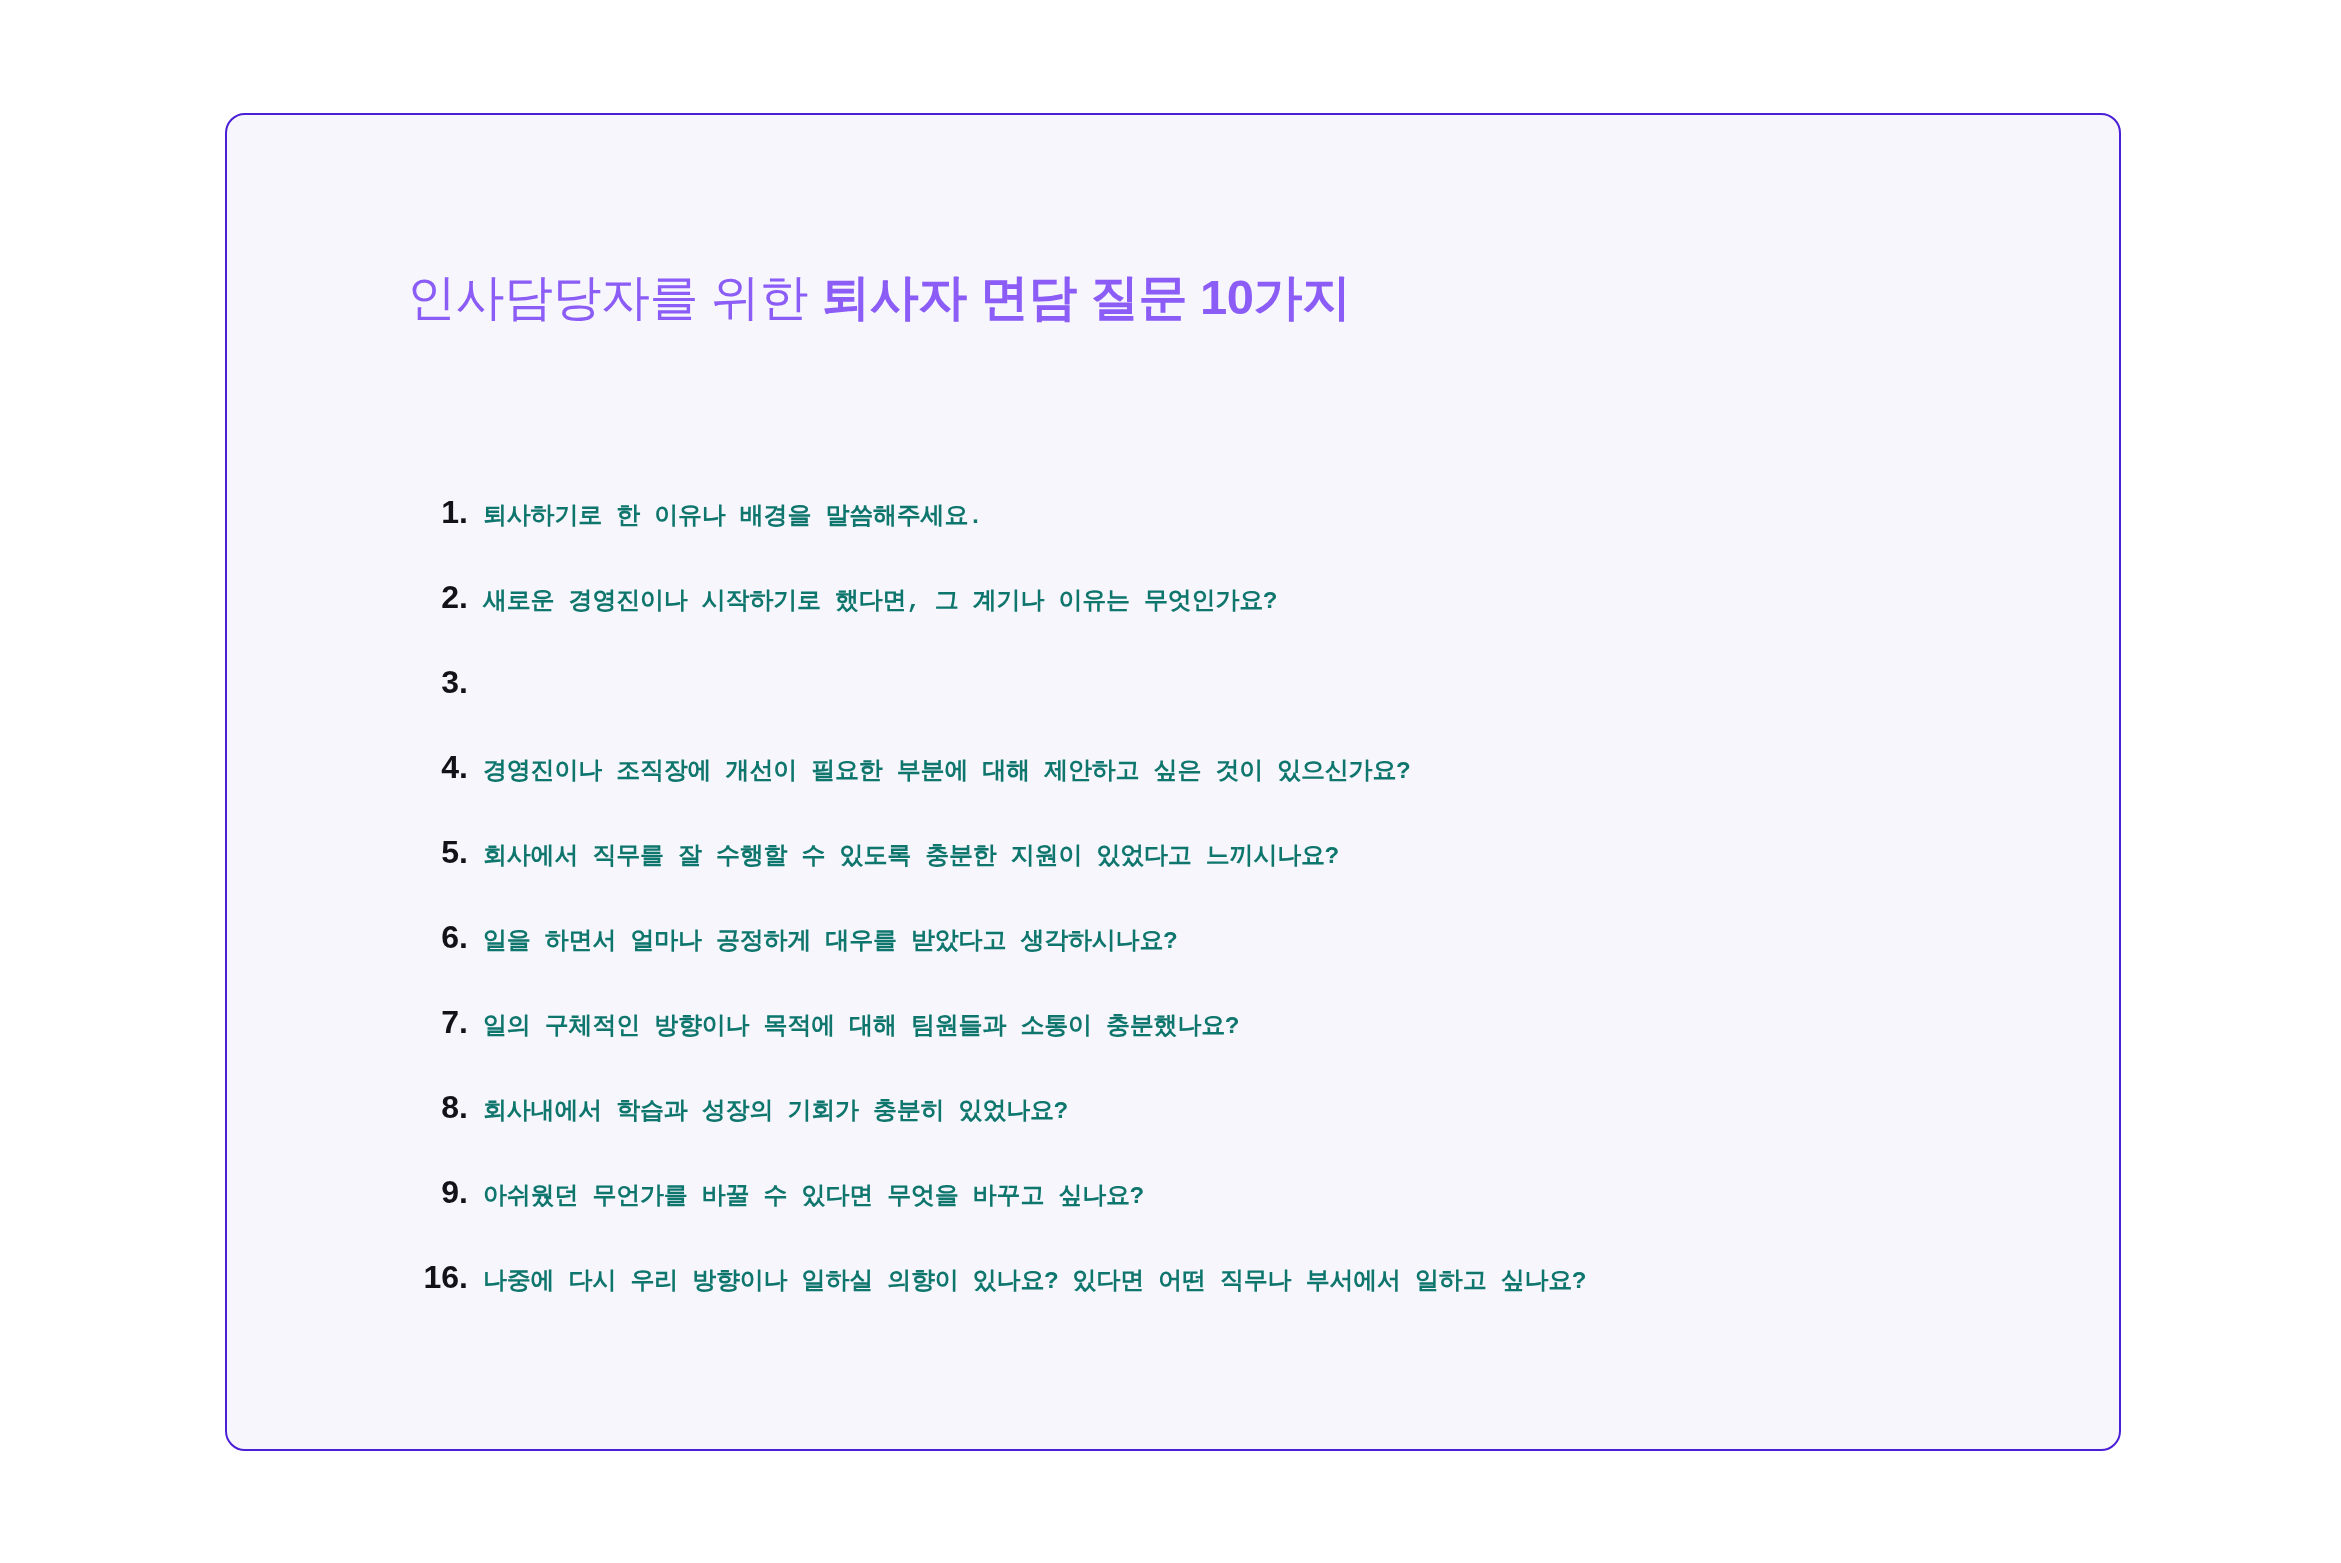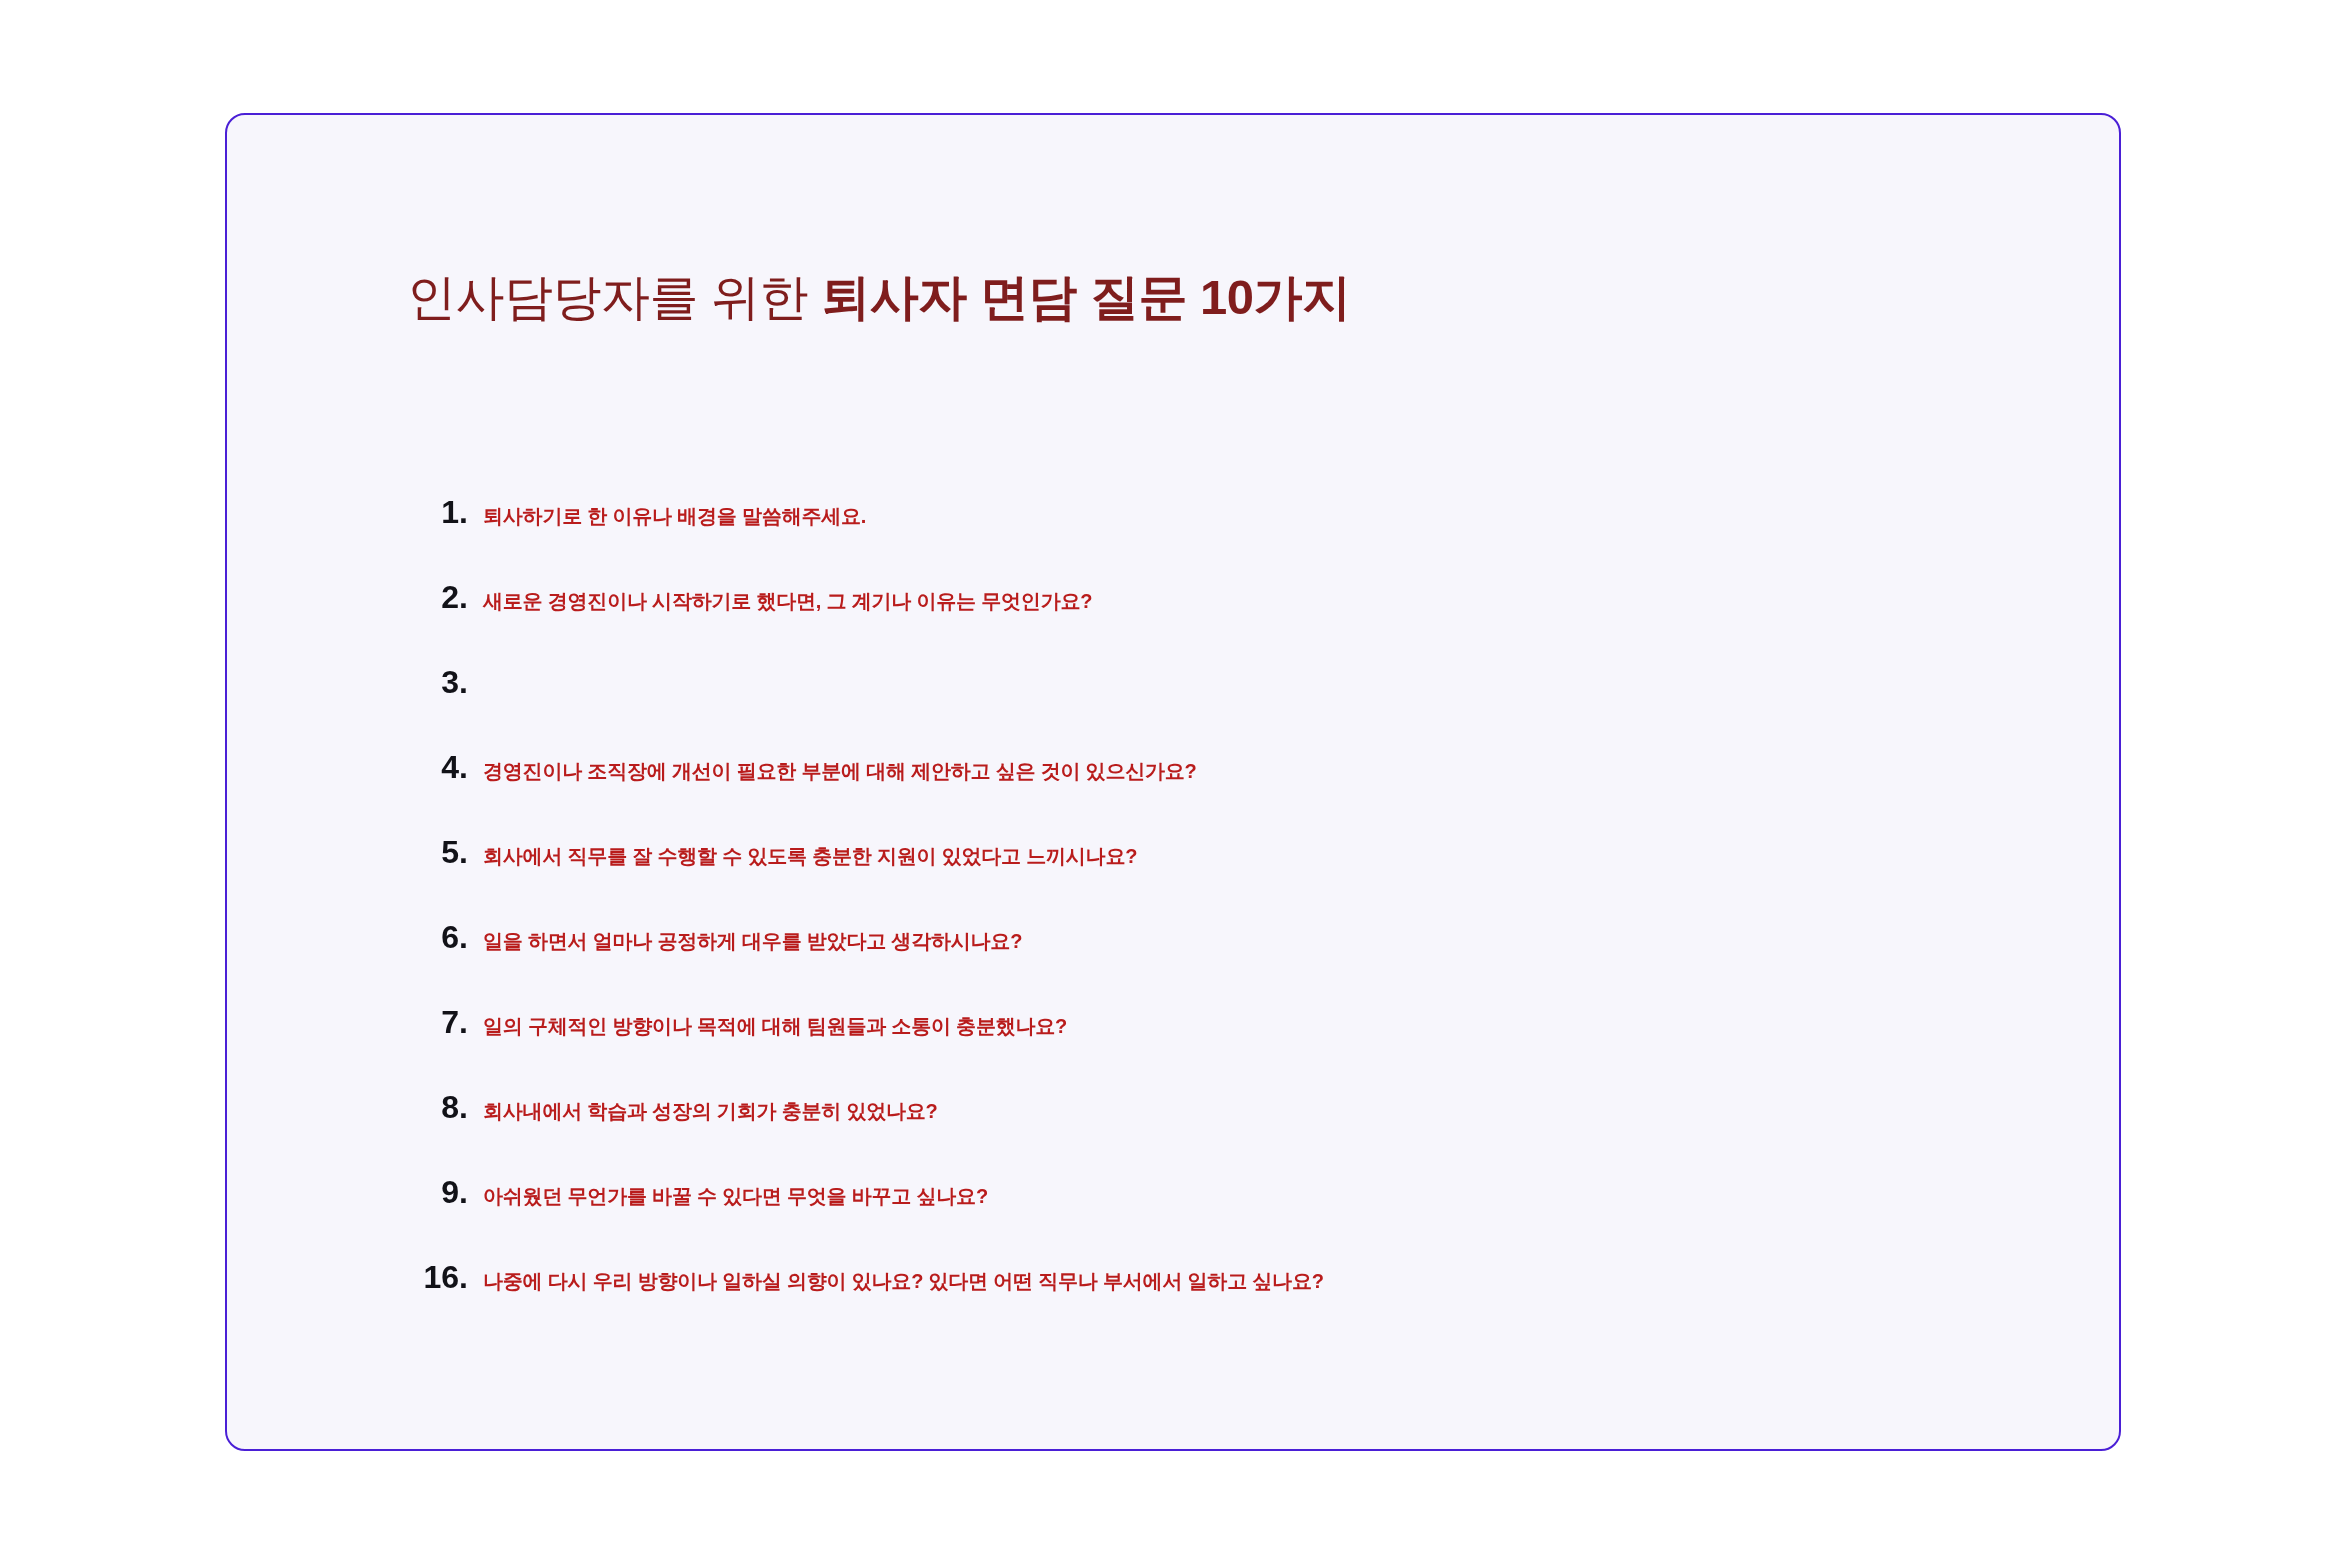--- a/index.html
+++ b/index.html
@@ -38,21 +38,21 @@
   
   #title {
     position: absolute;
     left: 180px;   
     top: 152px;    
     margin: 0;
     white-space: nowrap;
     font-size: 49px;
     line-height: 1.25;
     letter-spacing: -0.5px;
-    color: #7f1d1d;
+    color: #8b5cf6;
     font-weight: 400;
   }
   #title .t-lead {
     font-weight: 400;
   }
   #title .t-emph {
     font-weight: 700;
   }
 
   
@@ -76,24 +76,25 @@
     width: 99px;
     text-align: right;
     font-size: 32px;
     font-weight: 700;
     color: #121218;
     letter-spacing: 0px;
   }
   .q-text {
     flex: 1 1 auto;
     padding-left: 15px;
-    font-size: 20px;
+    font-size: 24px;
     font-weight: 700;
-    color: #b91c1c;
+    color: #0f766e;
     letter-spacing: -0.2px;
+    font-family: Liberation Mono, monospace;
   }
 </style>
 </head>
 <body>
 
 <div id="page">
 
   <section id="card">
 
     <h1 id="title">

